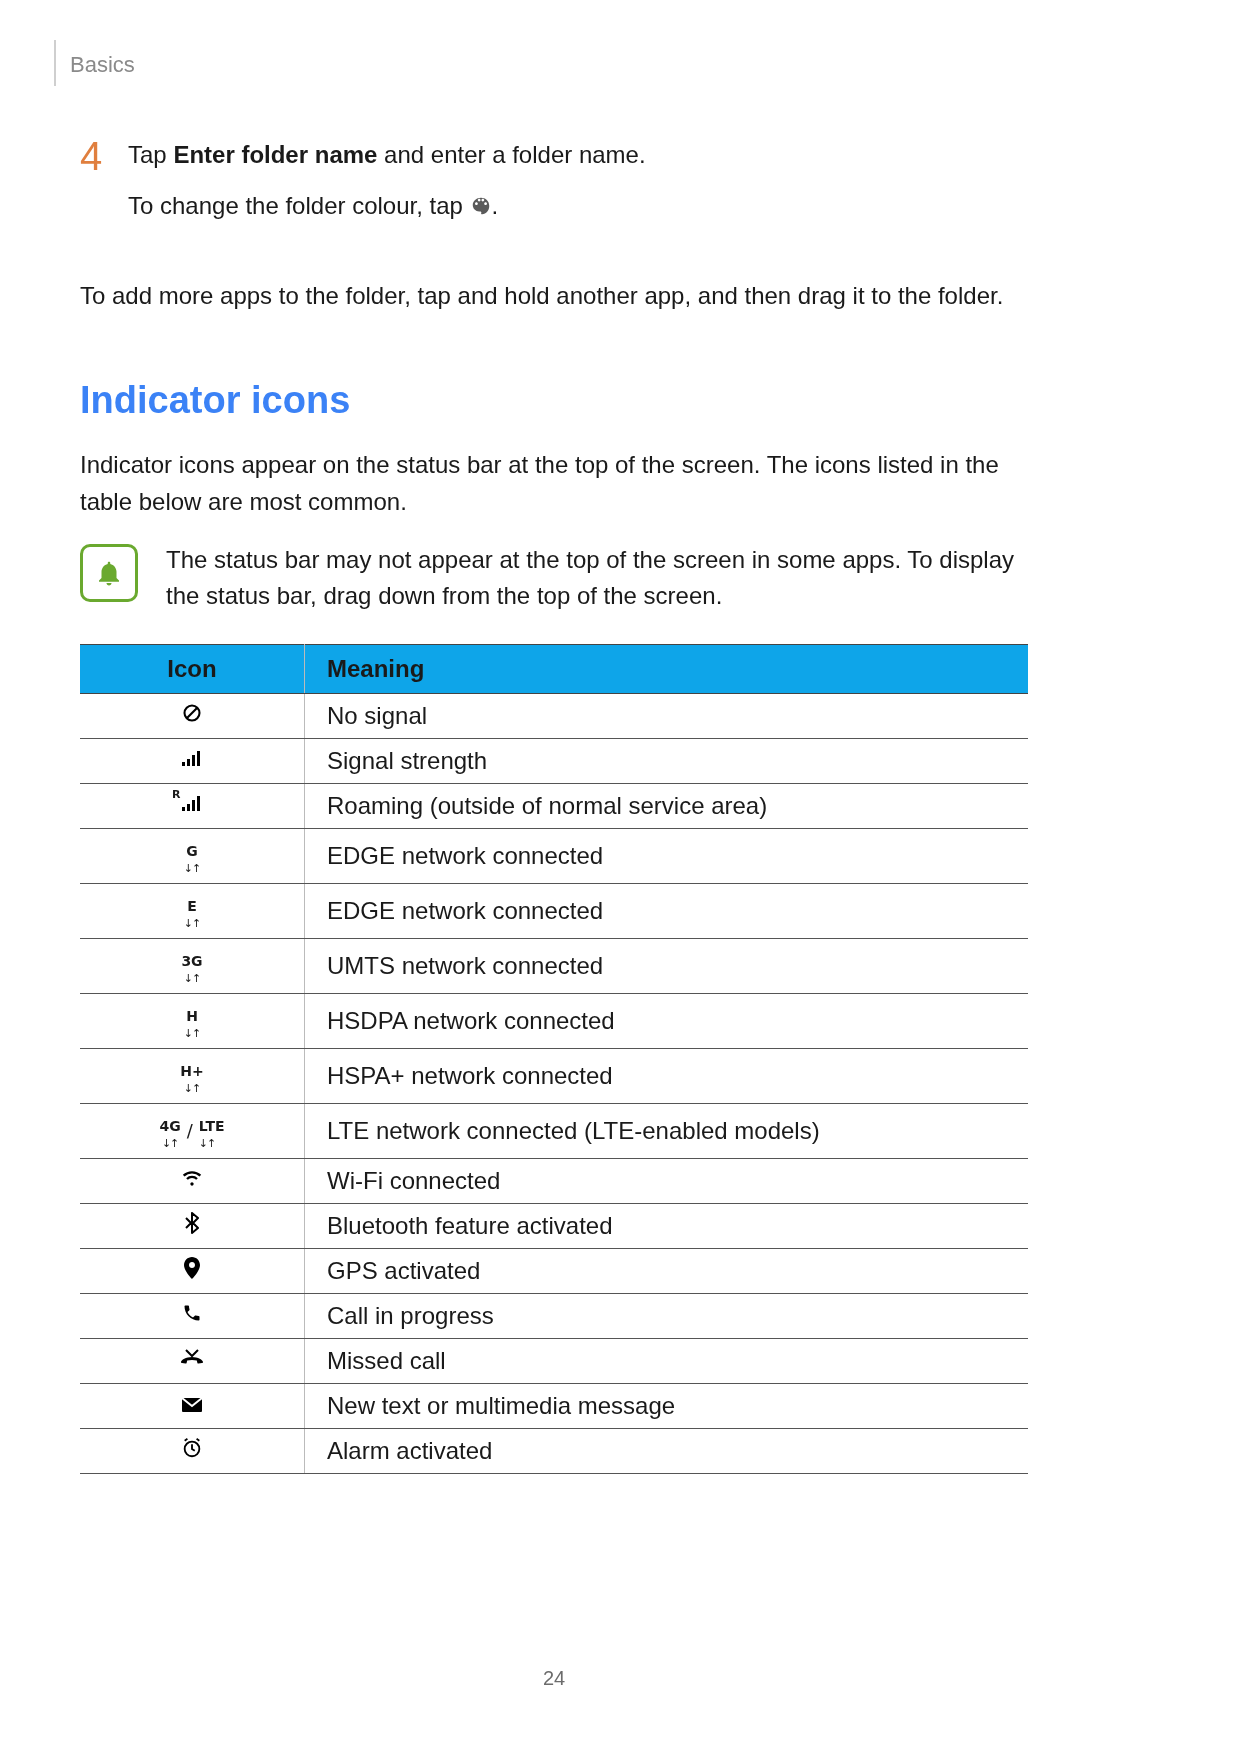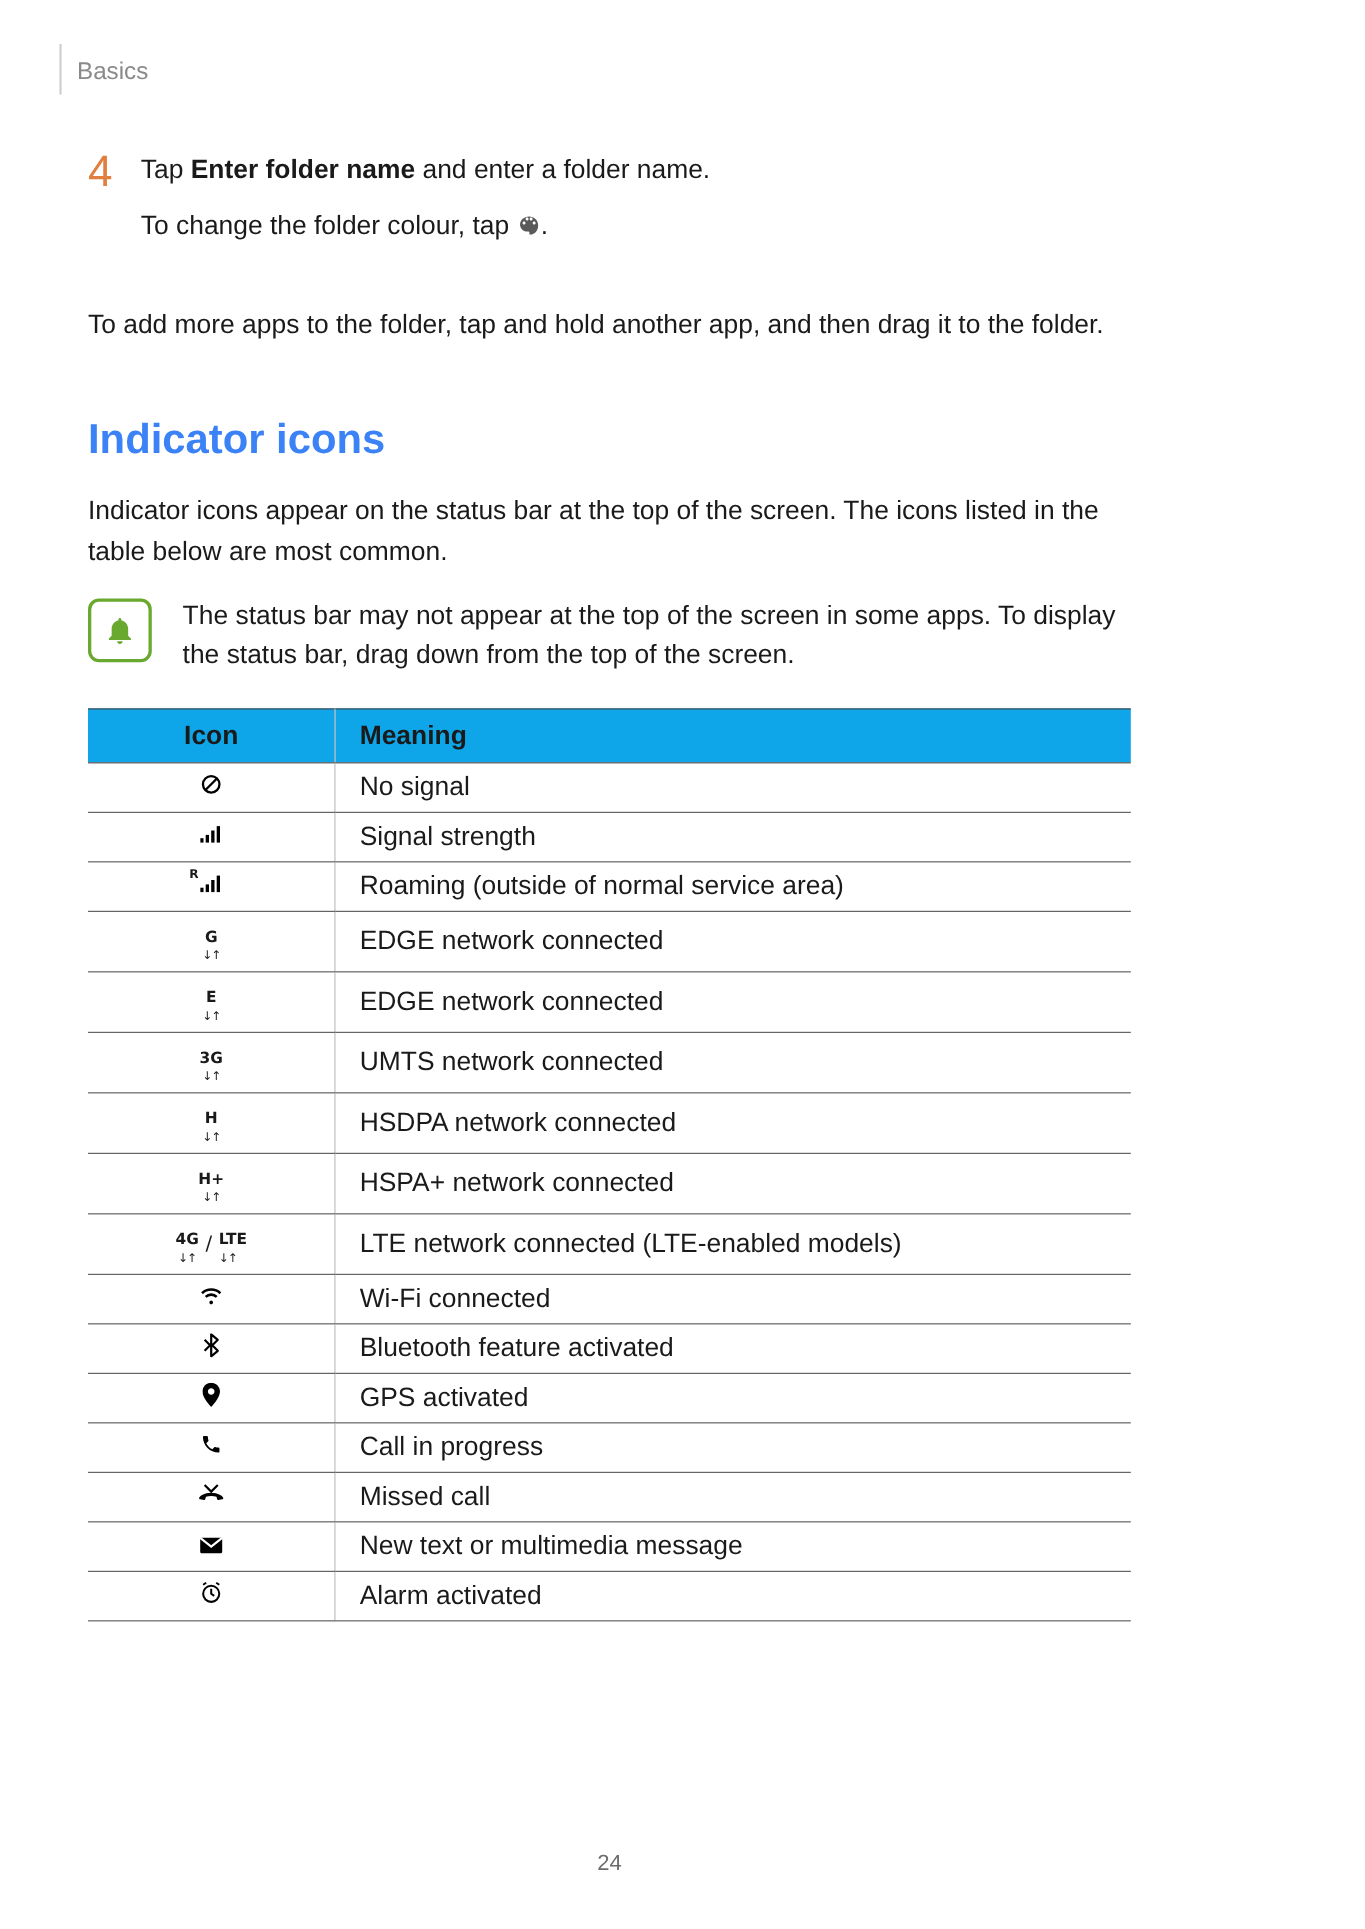--- a/index.html
+++ b/index.html
@@ -123,21 +123,21 @@
     display: inline-block;
   }
   .arrows {
     font-size: 11px;
     letter-spacing: -1px;
     display: block;
     margin-top: 1px;
   }
   .page-num {
     position: absolute;
-    bottom: 48px;
+    bottom: 64px;
     left: 0;
     width: 100%;
     text-align: center;
     font-size: 20px;
     color: #6c6c6c;
   }
 </style>
 </head>
 <body>
 

